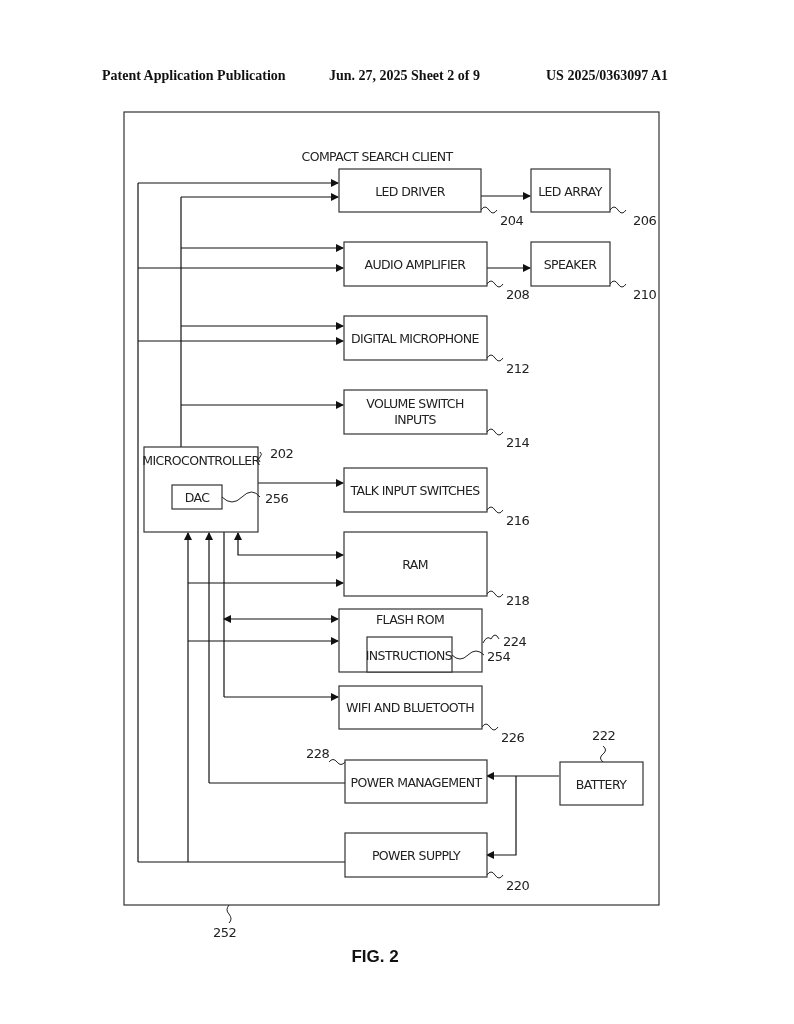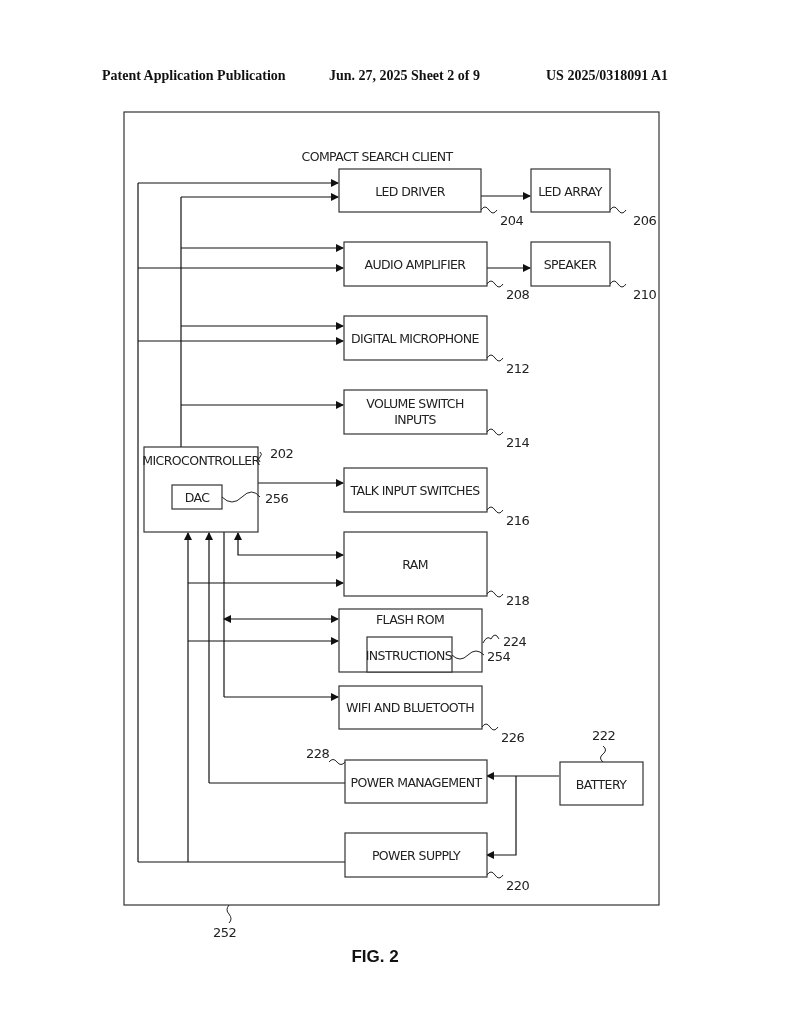--- a/index.html
+++ b/index.html
@@ -11,21 +11,21 @@
   .box { fill: #fff; stroke: #333; stroke-width: 1.2; }
   .ln { fill: none; stroke: #111; stroke-width: 1.2; }
   .sq { fill: none; stroke: #222; stroke-width: 1; }
   .fig { font-family: "Liberation Sans", sans-serif; font-weight: bold; font-size: 17px; fill: #111; }
 </style>
 </head>
 <body>
 
 <div class="hdr" style="left:102px">Patent Application Publication</div>
 <div class="hdr" style="left:329px">Jun. 27, 2025  Sheet 2 of 9</div>
-<div class="hdr" style="left:546px">US 2025/0318091 A1</div>
+<div class="hdr" style="left:546px">US 2025/0363097 A1</div>
 
 <svg width="794" height="1024" viewBox="0 0 794 1024">
   <defs>
     <marker id="ah" markerWidth="8" markerHeight="8" refX="7" refY="4" orient="auto" markerUnits="userSpaceOnUse">
       <path d="M0,0 L8,4 L0,8 Z" fill="#111"></path>
     </marker>
     <marker id="ahs" markerWidth="8" markerHeight="8" refX="1" refY="4" orient="auto" markerUnits="userSpaceOnUse">
       <path d="M8,0 L0,4 L8,8 Z" fill="#111"></path>
     </marker>
   </defs>

